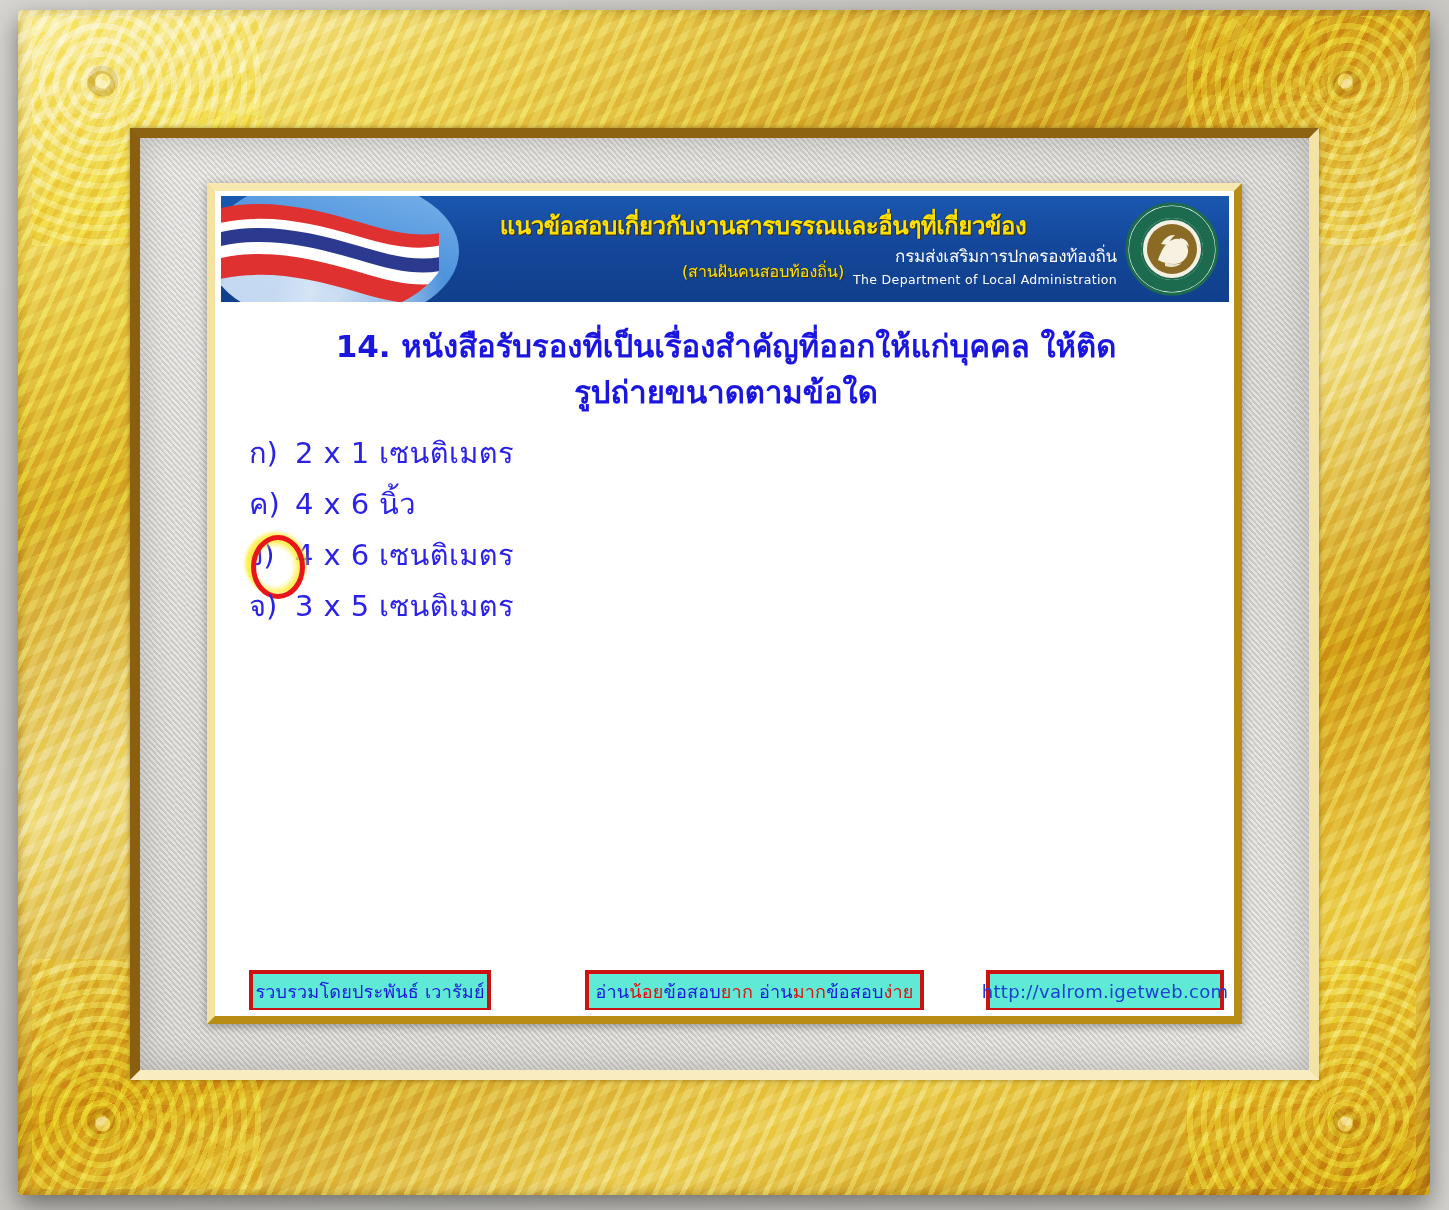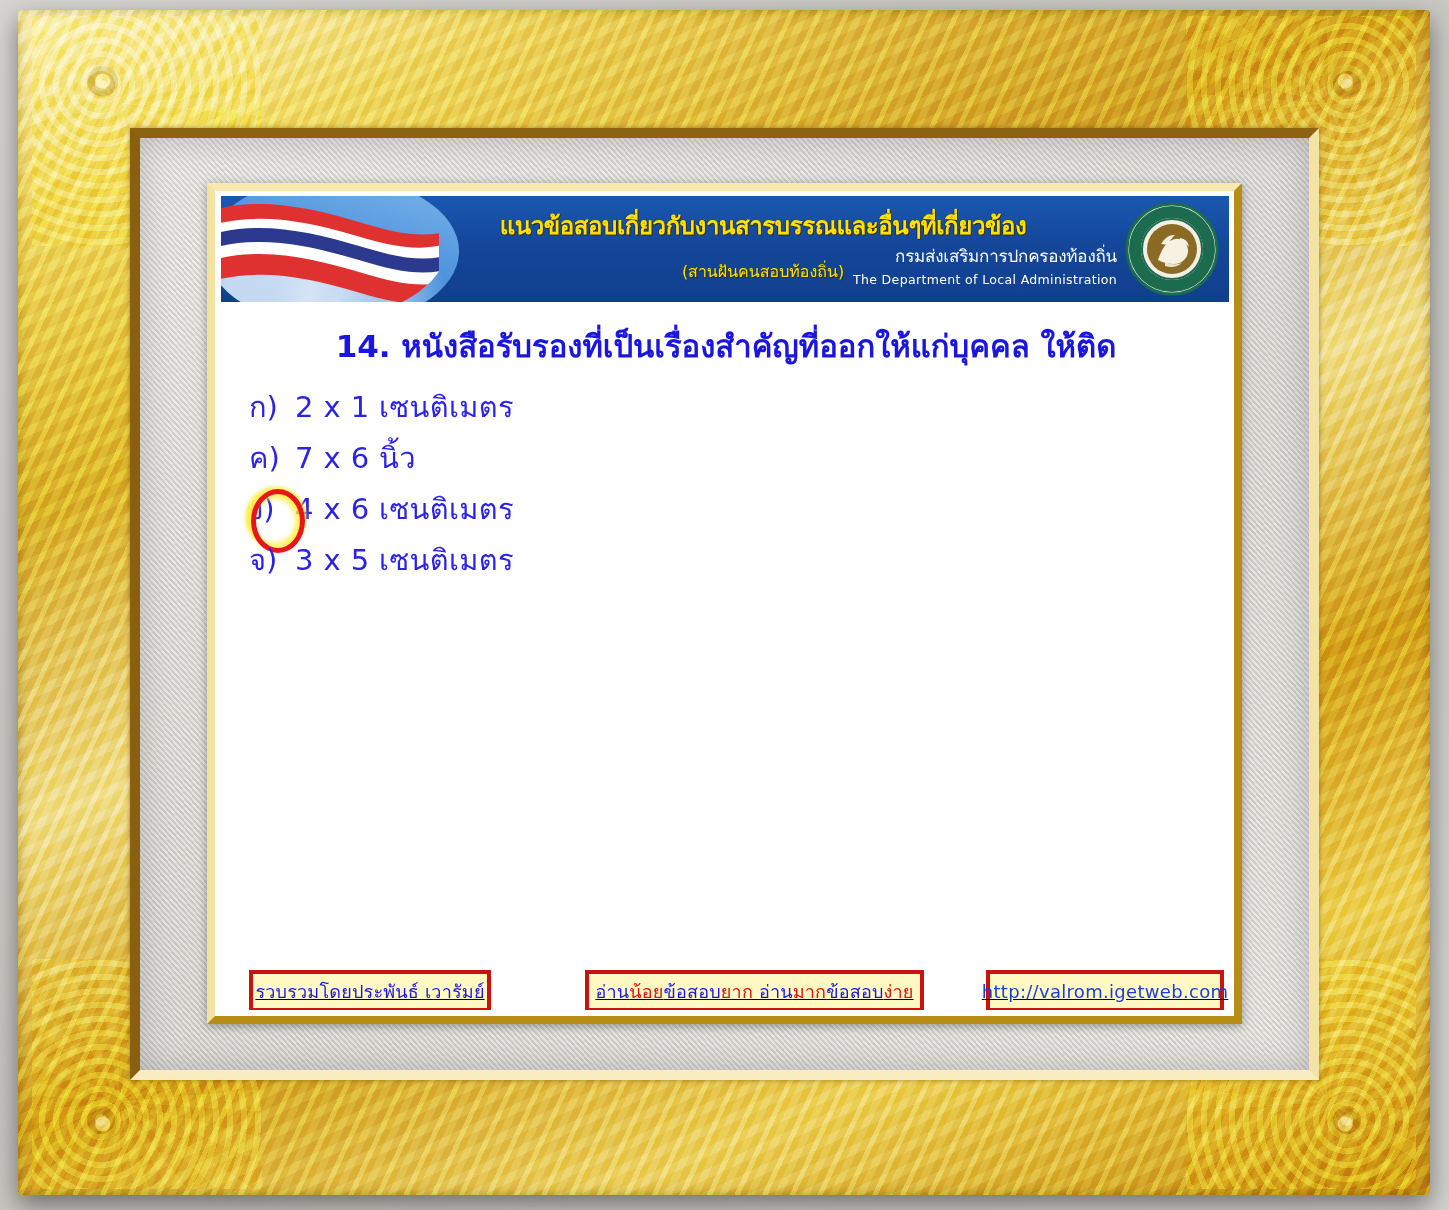--- a/index.html
+++ b/index.html
@@ -214,28 +214,27 @@
     border: 5px solid #e8161a;
     border-radius: 50%;
   }
 
   
   .footer { position: absolute; left: 0; bottom: 18px; width: 100%; height: 44px; }
   .fbox {
     position: absolute;
     box-sizing: border-box;
     border: 4px solid #cc1111;
-    background: #fef9c3;
+    background: #5eead4;
     height: 42px;
     display: flex;
     align-items: center;
     justify-content: center;
     padding: 0 10px;
     white-space: nowrap;
-    text-decoration: underline;
   }
   .fbox1 { left: 28px;  width: 242px; }
   .fbox2 { left: 364px; width: 339px; }
   .fbox3 { left: 765px; width: 238px; }
   .ftext { font-size: 18px; color: #1a16e0; letter-spacing: .2px; }
   .ftext .red { color: #e01010; }
   .furl { font-size: 18px; color: #1a3fd4; letter-spacing: .3px; }
 
   
   .navmarks {
@@ -312,31 +311,32 @@
           <path d="M55 36 q8 1 9 9 q-5-5-10-4 z" fill="#f6f1e0"></path>
           <path d="M40 60 q8 4 17 1 q-7 6-17 3 z" fill="#e9e2cc"></path>
         </svg>
       </span>
     </div>
 
     <div class="body-area">
 
       <div class="question">
         <div>14. หนังสือรับรองที่เป็นเรื่องสำคัญที่ออกให้แก่บุคคล ให้ติด</div>
+        <div class="q-line2">รูปถ่ายขนาดตามข้อใด</div>
       </div>
 
       <div class="choices">
 
         <div class="choice">
           <span class="lbl">ก)</span><span class="txt">2 x 1 เซนติเมตร</span>
         </div>
 
 
         <div class="choice">
-          <span class="lbl">ค)</span><span class="txt">7 x 6 นิ้ว</span>
+          <span class="lbl">ค)</span><span class="txt">4 x 6 นิ้ว</span>
         </div>
 
         <div class="choice">
           <span class="mark-wrap">
             <span class="mark-glow"></span>
             <span class="mark-ring"></span>
           </span>
           <span class="lbl">ง)</span><span class="txt">4 x 6 เซนติเมตร</span>
         </div>
 

